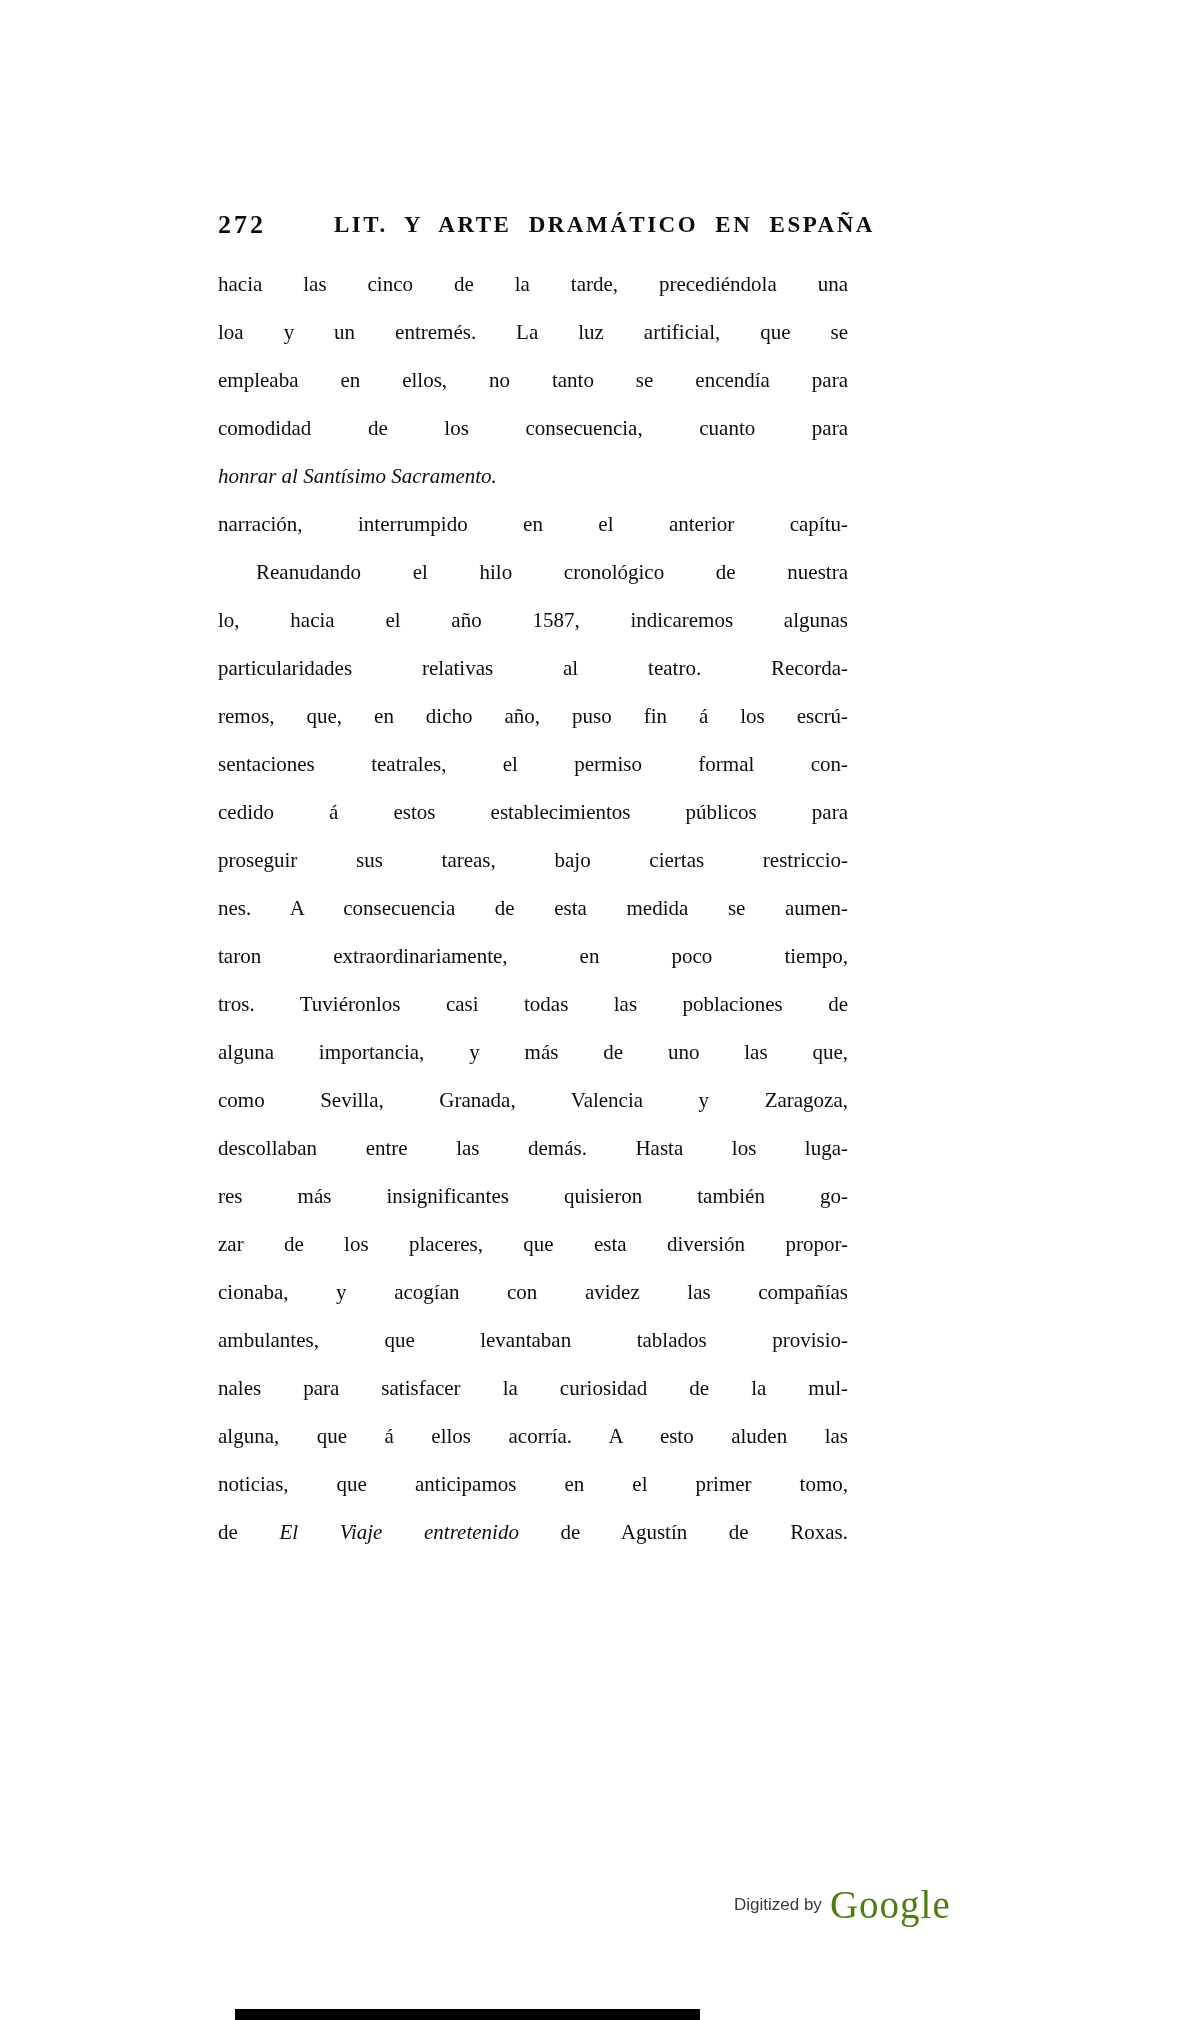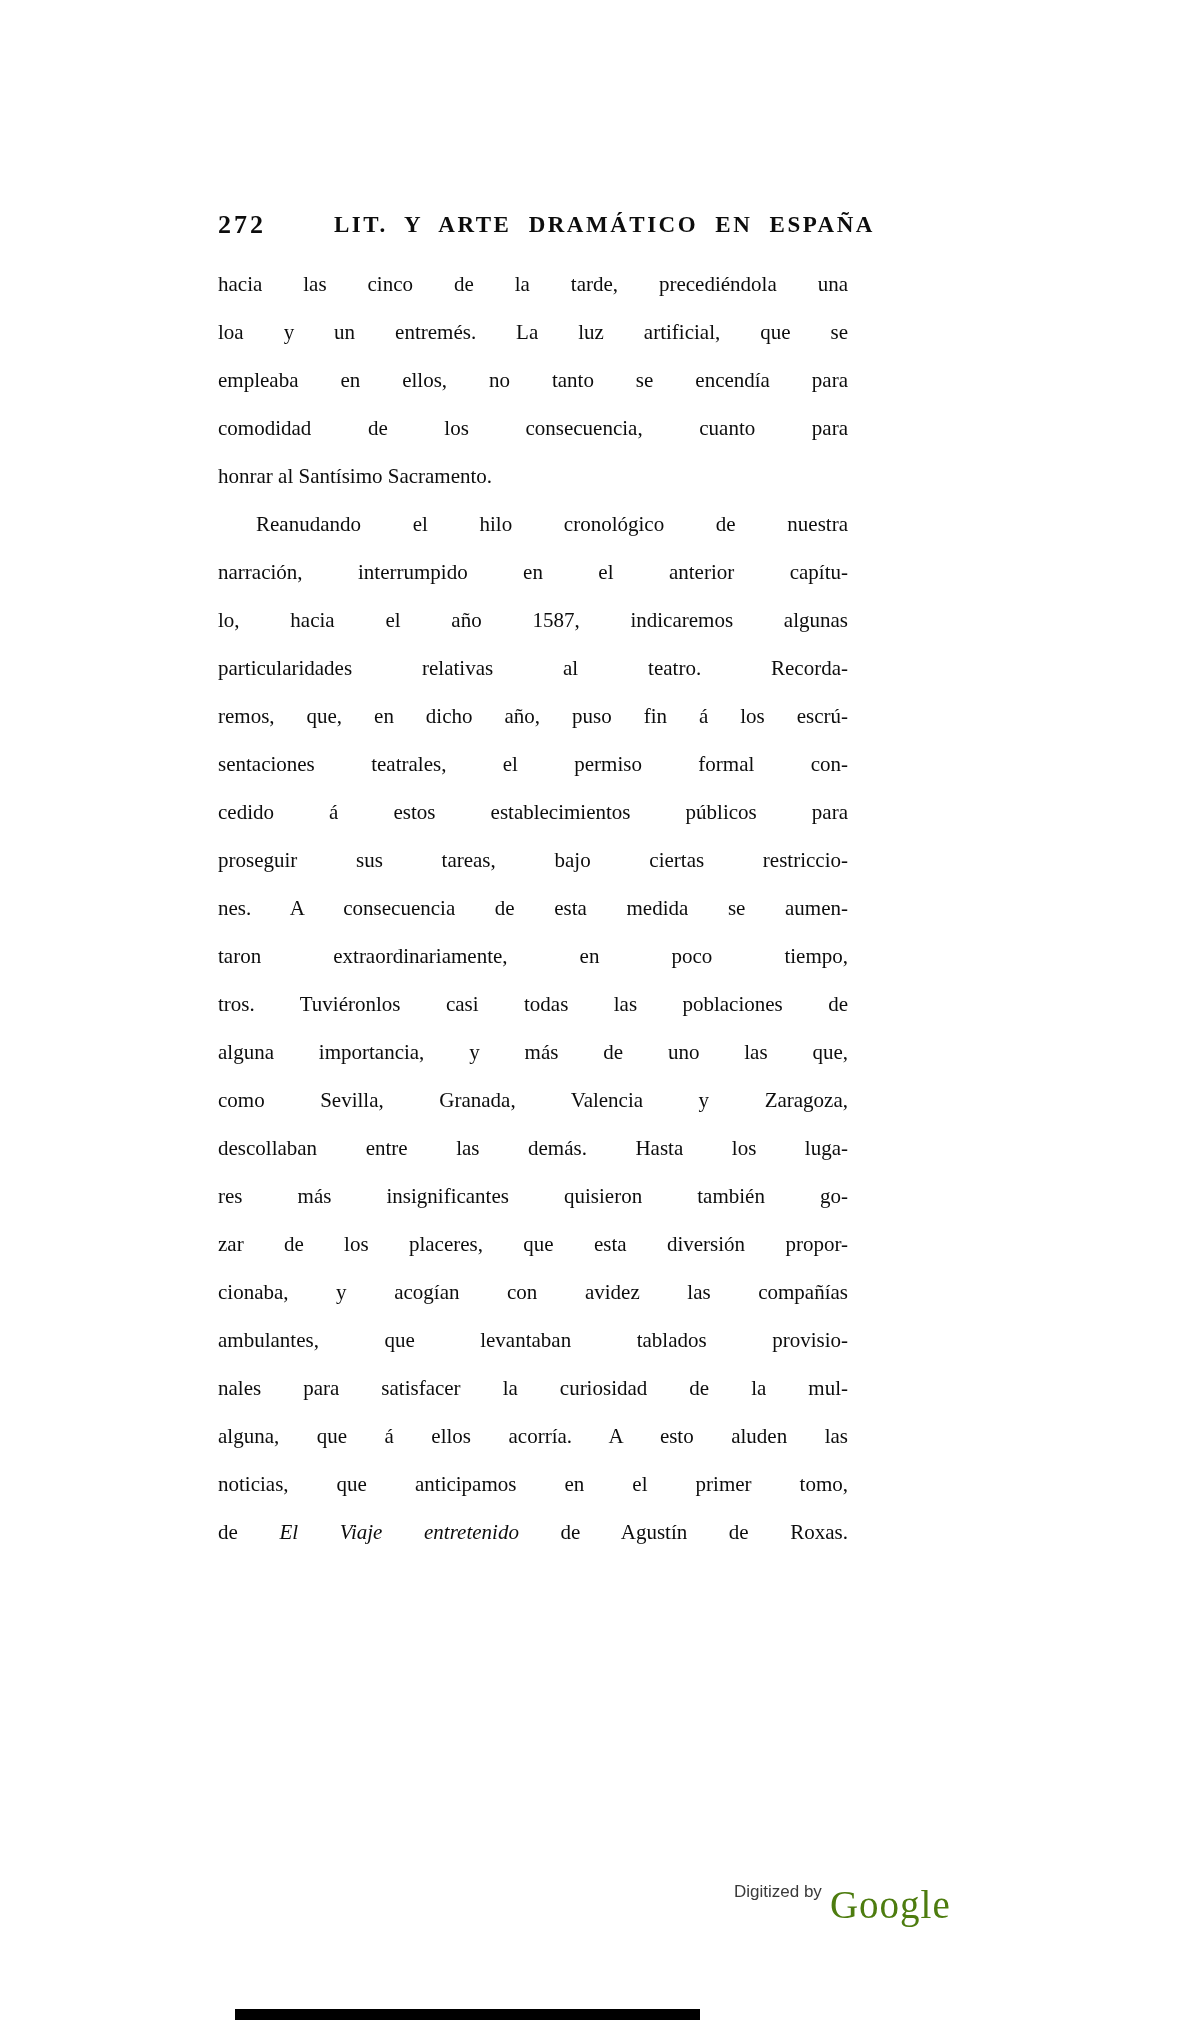--- a/index.html
+++ b/index.html
@@ -42,31 +42,32 @@
     line-height: 48px;
   }
   .line {
     height: 48px;
     text-align: justify;
     text-align-last: justify;
     white-space: normal;
   }
   .line.line-end {
     text-align-last: left;
+    font-style: italic;
   }
   .line.indent {
     text-indent: 38px;
   }
   .italic { font-style: italic; }
   .footer {
     position: absolute;
     left: 734px;
     top: 1882px;
     display: flex;
-    align-items: flex-start;
+    align-items: center;
   }
   .dig {
     font-family: "Liberation Sans", sans-serif;
     font-size: 17px;
     color: #3a3a3a;
     margin-right: 8px;
   }
   .glogo {
     font-family: "Liberation Serif", serif;
     font-size: 39px;
@@ -89,22 +90,22 @@
   <span class="pagenum">272</span>
   <span class="htitle">LIT. Y ARTE DRAMÁTICO EN ESPAÑA</span>
 </div>
 
 <div class="text-block">
     <div class="line"><span>hacia las cinco de la tarde, precediéndola una</span></div>
     <div class="line"><span>loa y un entremés. La luz artificial, que se</span></div>
     <div class="line"><span>empleaba en ellos, no tanto se encendía para</span></div>
     <div class="line"><span>comodidad de los consecuencia, cuanto para</span></div>
     <div class="line line-end"><span>honrar al Santísimo Sacramento.</span></div>
+    <div class="line"><span>narración, interrumpido en el anterior capítu-</span></div>
     <div class="line indent"><span>Reanudando el hilo cronológico de nuestra</span></div>
-    <div class="line"><span>narración, interrumpido en el anterior capítu-</span></div>
     <div class="line"><span>lo, hacia el año 1587, indicaremos algunas</span></div>
     <div class="line"><span>particularidades relativas al teatro. Recorda-</span></div>
     <div class="line"><span>remos, que, en dicho año, puso fin á los escrú-</span></div>
     <div class="line"><span>sentaciones teatrales, el permiso formal con-</span></div>
     <div class="line"><span>cedido á estos establecimientos públicos para</span></div>
     <div class="line"><span>proseguir sus tareas, bajo ciertas restriccio-</span></div>
     <div class="line"><span>nes. A consecuencia de esta medida se aumen-</span></div>
     <div class="line"><span>taron extraordinariamente, en poco tiempo,</span></div>
     <div class="line"><span>tros. Tuviéronlos casi todas las poblaciones de</span></div>
     <div class="line"><span>alguna importancia, y más de uno las que,</span></div>

